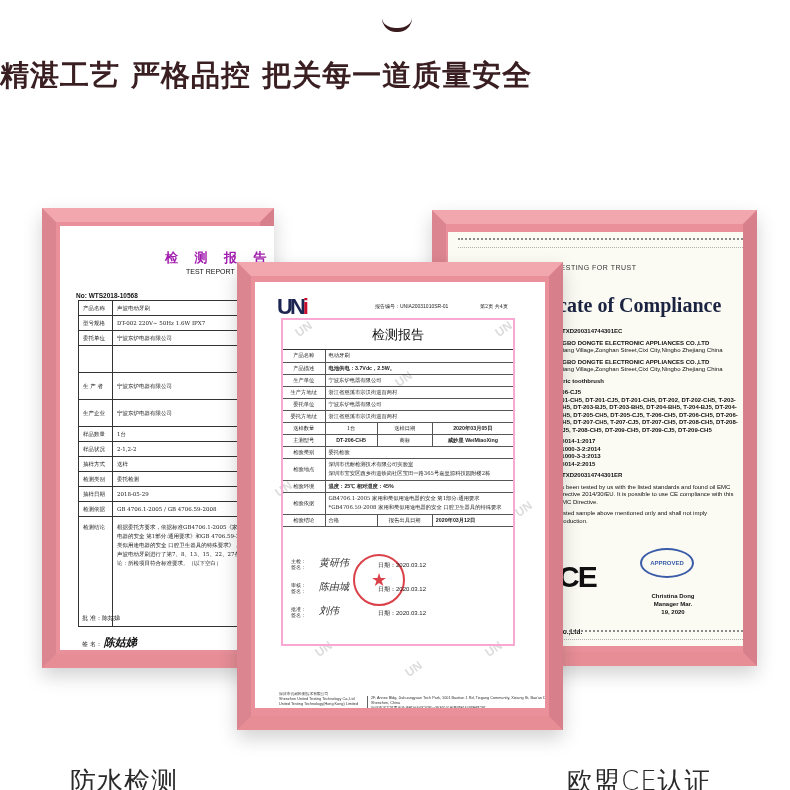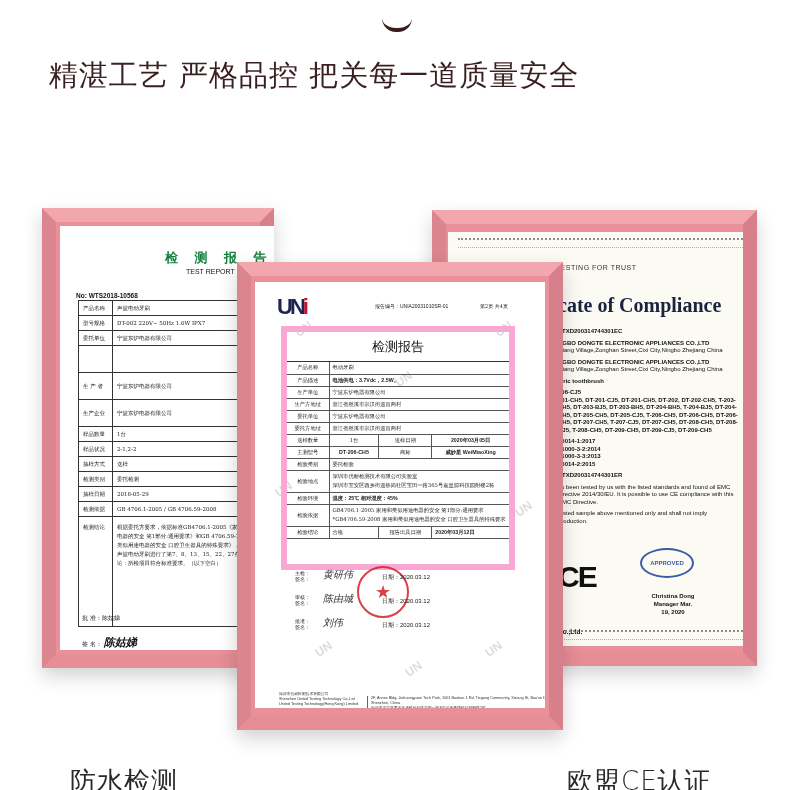--- a/index.html
+++ b/index.html
@@ -1,35 +1,35 @@
 <!DOCTYPE html>
 <html><head>
 <meta charset="utf-8">
 <style>
   * { box-sizing: border-box; margin: 0; padding: 0; }
   html, body { width: 790px; height: 790px; overflow: hidden; background: #ffffff; }
   body { position: relative; font-family: "DejaVu Sans", sans-serif; color: #2a1416; }
 
   .smile { position: absolute; left: 382px; top: 18px; width: 30px; height: 14px;
     border-bottom: 4px solid #3a1c1e; border-radius: 0 0 16px 16px; }
-  .headline { position: absolute; left: 0; width: 628px; top: 56px; text-align: center;
-    font-size: 29px; letter-spacing: 1px; color: #3a1f22; font-weight: 400; }
+  .headline { position: absolute; left: 0; width: 628px; top: 56px; 
+    font-size: 29px; letter-spacing: 1px; color: #3a1f22; font-weight: 700; }
 
   .frame { position: absolute; background: #e9909a;
     box-shadow: 0 8px 18px rgba(0,0,0,0.18); }
   .frame::before { content: ""; position: absolute; inset: 0;
     border-style: solid; border-width: 14px;
     border-color: #f2a7ae #d77f8a #e68d96 #db8590; pointer-events: none; }
   .paper { position: absolute; background: #ffffff; overflow: hidden; }
 
   
   #f-left { left: 42px; top: 208px; width: 232px; height: 460px; }
   #f-left .paper { left: 18px; top: 18px; right: 0; bottom: 18px; }
   .lt-title { position: absolute; left: 105px; top: 23px; font-family: "DejaVu Serif", serif;
-    font-weight: bold; font-size: 13px; letter-spacing: 6px; color: #15803d; }
+    font-weight: bold; font-size: 13px; letter-spacing: 6px; color: #a21caf; }
   .lt-sub { position: absolute; left: 126px; top: 42px; font-family: "Liberation Sans", sans-serif;
     font-size: 7px; color: #111; }
   .lt-no { position: absolute; left: 16px; top: 66px; font-family: "Liberation Sans", sans-serif;
     font-size: 6.5px; font-weight: bold; color: #111; }
   table.lt { position: absolute; left: 18px; top: 74px; width: 200px; border-collapse: collapse;
     font-family: "DejaVu Serif", serif; font-size: 5.5px; color: #222; }
   table.lt td { border: 1px solid #333; padding: 0 4px; height: 15px; white-space: nowrap; overflow: hidden; }
   table.lt td.k { width: 34px; }
   table.lt td.r { width: 32px; }
   table.lt tr.tall td { height: 27px; }
@@ -65,21 +65,21 @@
   
   #f-center { left: 237px; top: 262px; width: 326px; height: 468px; z-index: 5; }
   #f-center .paper { left: 18px; top: 20px; right: 18px; bottom: 22px; }
   .wm { position: absolute; font-family: "Liberation Sans", sans-serif; font-size: 12px;
     color: #dcdcdc; transform: rotate(-35deg); font-weight: bold; }
   .uni-logo { position: absolute; left: 22px; top: 12px; font-family: "Liberation Sans", sans-serif;
     font-size: 22px; font-weight: bold; color: #1c2452; letter-spacing: -3px; }
   .uni-logo .dot { color: #c8102e; }
   .ct-repno { position: absolute; left: 120px; top: 21px; font-family: "Liberation Sans", sans-serif; font-size: 5px; color: #222; }
   .ct-page { position: absolute; left: 225px; top: 21px; font-family: "DejaVu Serif", serif; font-size: 5px; color: #222; }
-  .ct-box { position: absolute; left: 26px; top: 44px; width: 234px; height: 244px; border: 6px solid #f9a8d4; }
+  .ct-box { position: absolute; left: 26px; top: 36px; width: 234px; height: 328px; border: 2px solid #f9a8d4; }
   .ct-title { text-align: center; font-family: "DejaVu Serif", serif; font-size: 13px; color: #111; height: 30px; line-height: 30px; border-bottom: 1px solid #333; }
   table.ct { width: 100%; border-collapse: collapse; font-family: "DejaVu Serif", serif; font-size: 5.3px; color: #222; }
   table.ct td { border: 1px solid #555; padding: 0 3px; height: 12px; white-space: nowrap; overflow: hidden; }
   table.ct tr:first-child td { border-top: none; }
   table.ct td:first-child { border-left: none; width: 42px; text-align: center; }
   table.ct td:last-child { border-right: none; }
   table.ct td.c { text-align: center; }
   table.ct td.bold { font-family: "Liberation Sans", sans-serif; font-weight: bold; }
   table.ct tr.two td { height: 22px; line-height: 9px; }
   .ct-sign { position: absolute; left: 0; right: 0; top: 232px; height: 80px; }

